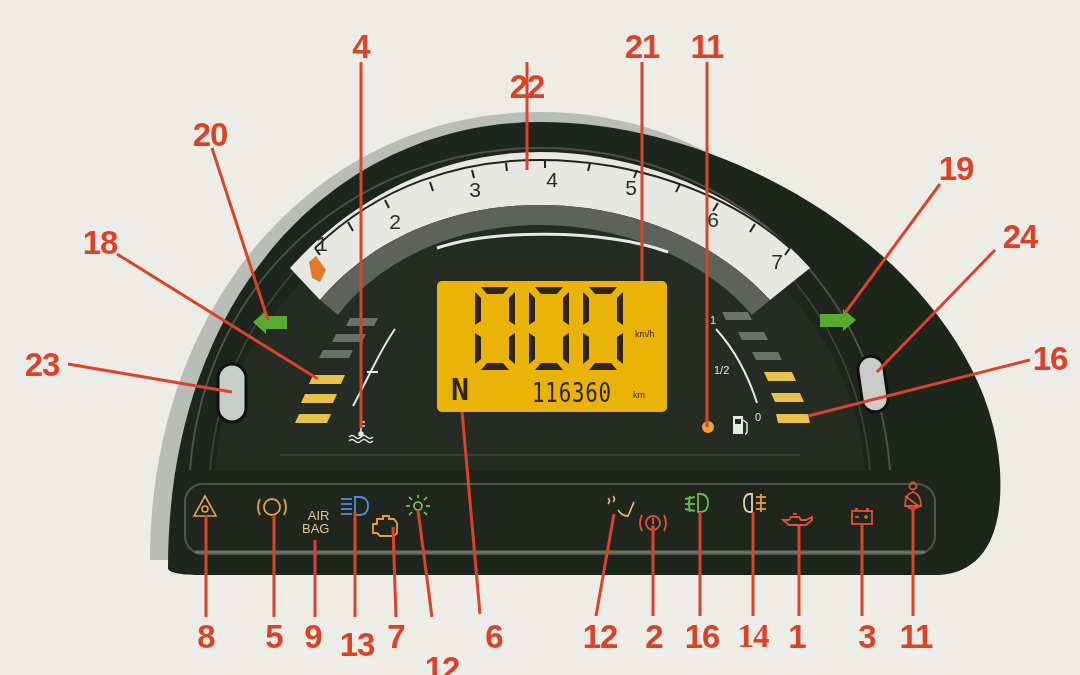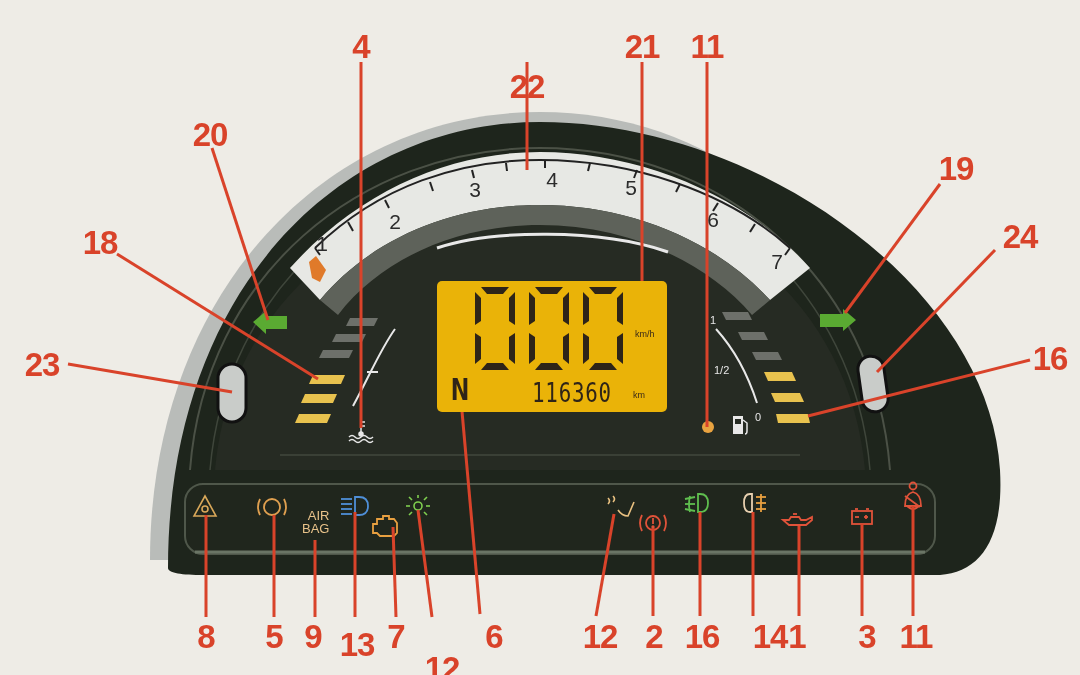--- a/index.html
+++ b/index.html
@@ -292,16 +292,16 @@
 <span class="callout-num" style="left:206px;top:620px;">8</span>
 <span class="callout-num" style="left:274px;top:620px;">5</span>
 <span class="callout-num" style="left:313px;top:620px;">9</span>
 <span class="callout-num" style="left:357px;top:620px;margin-top:8px;">13</span>
 <span class="callout-num" style="left:396px;top:620px;">7</span>
 <span class="callout-num" style="left:436px;top:652px;margin-left:6px;">12</span>
 <span class="callout-num" style="left:494px;top:620px;">6</span>
 <span class="callout-num" style="left:600px;top:620px;">12</span>
 <span class="callout-num" style="left:654px;top:620px;">2</span>
 <span class="callout-num" style="left:702px;top:620px;">16</span>
-<span class="callout-num" style="left:770px;top:620px;">14</span>
+<span class="callout-num" style="left:753px;top:620px;font-family:Liberation Serif, serif;">14</span>
 <span class="callout-num" style="left:797px;top:620px;">1</span>
 <span class="callout-num" style="left:867px;top:620px;">3</span>
 <span class="callout-num" style="left:916px;top:620px;">11</span>
 
 </body></html>

